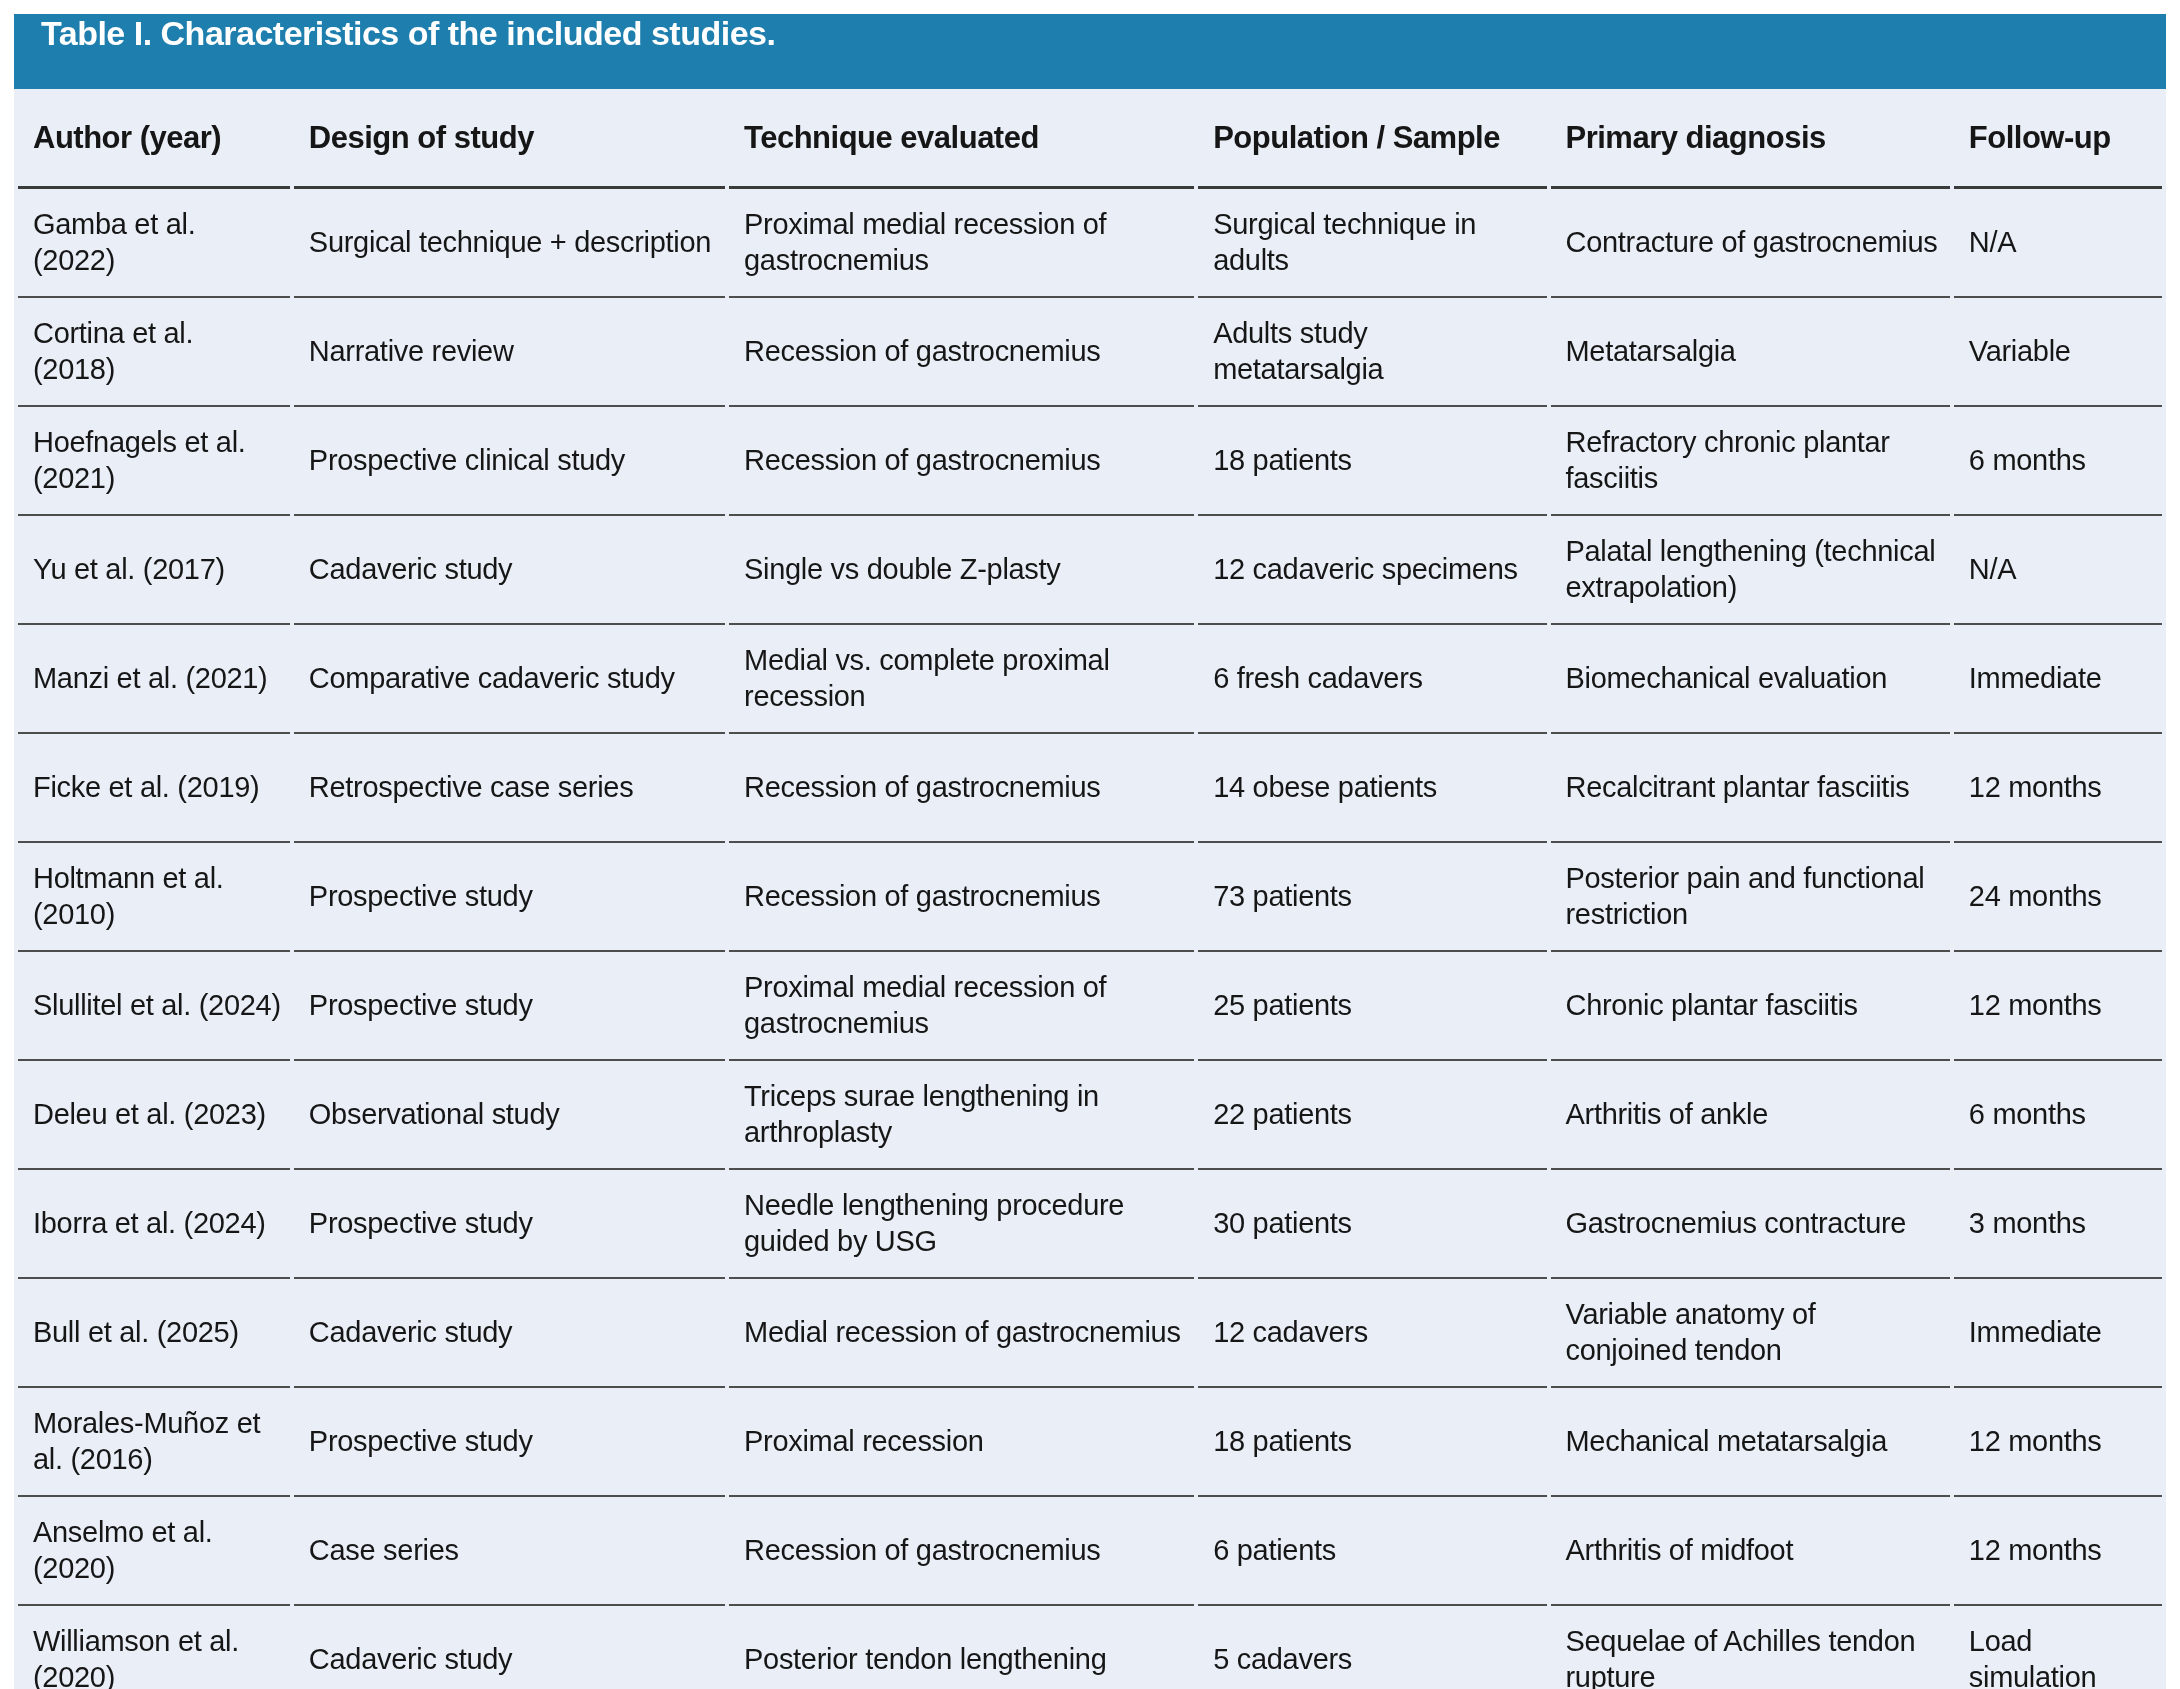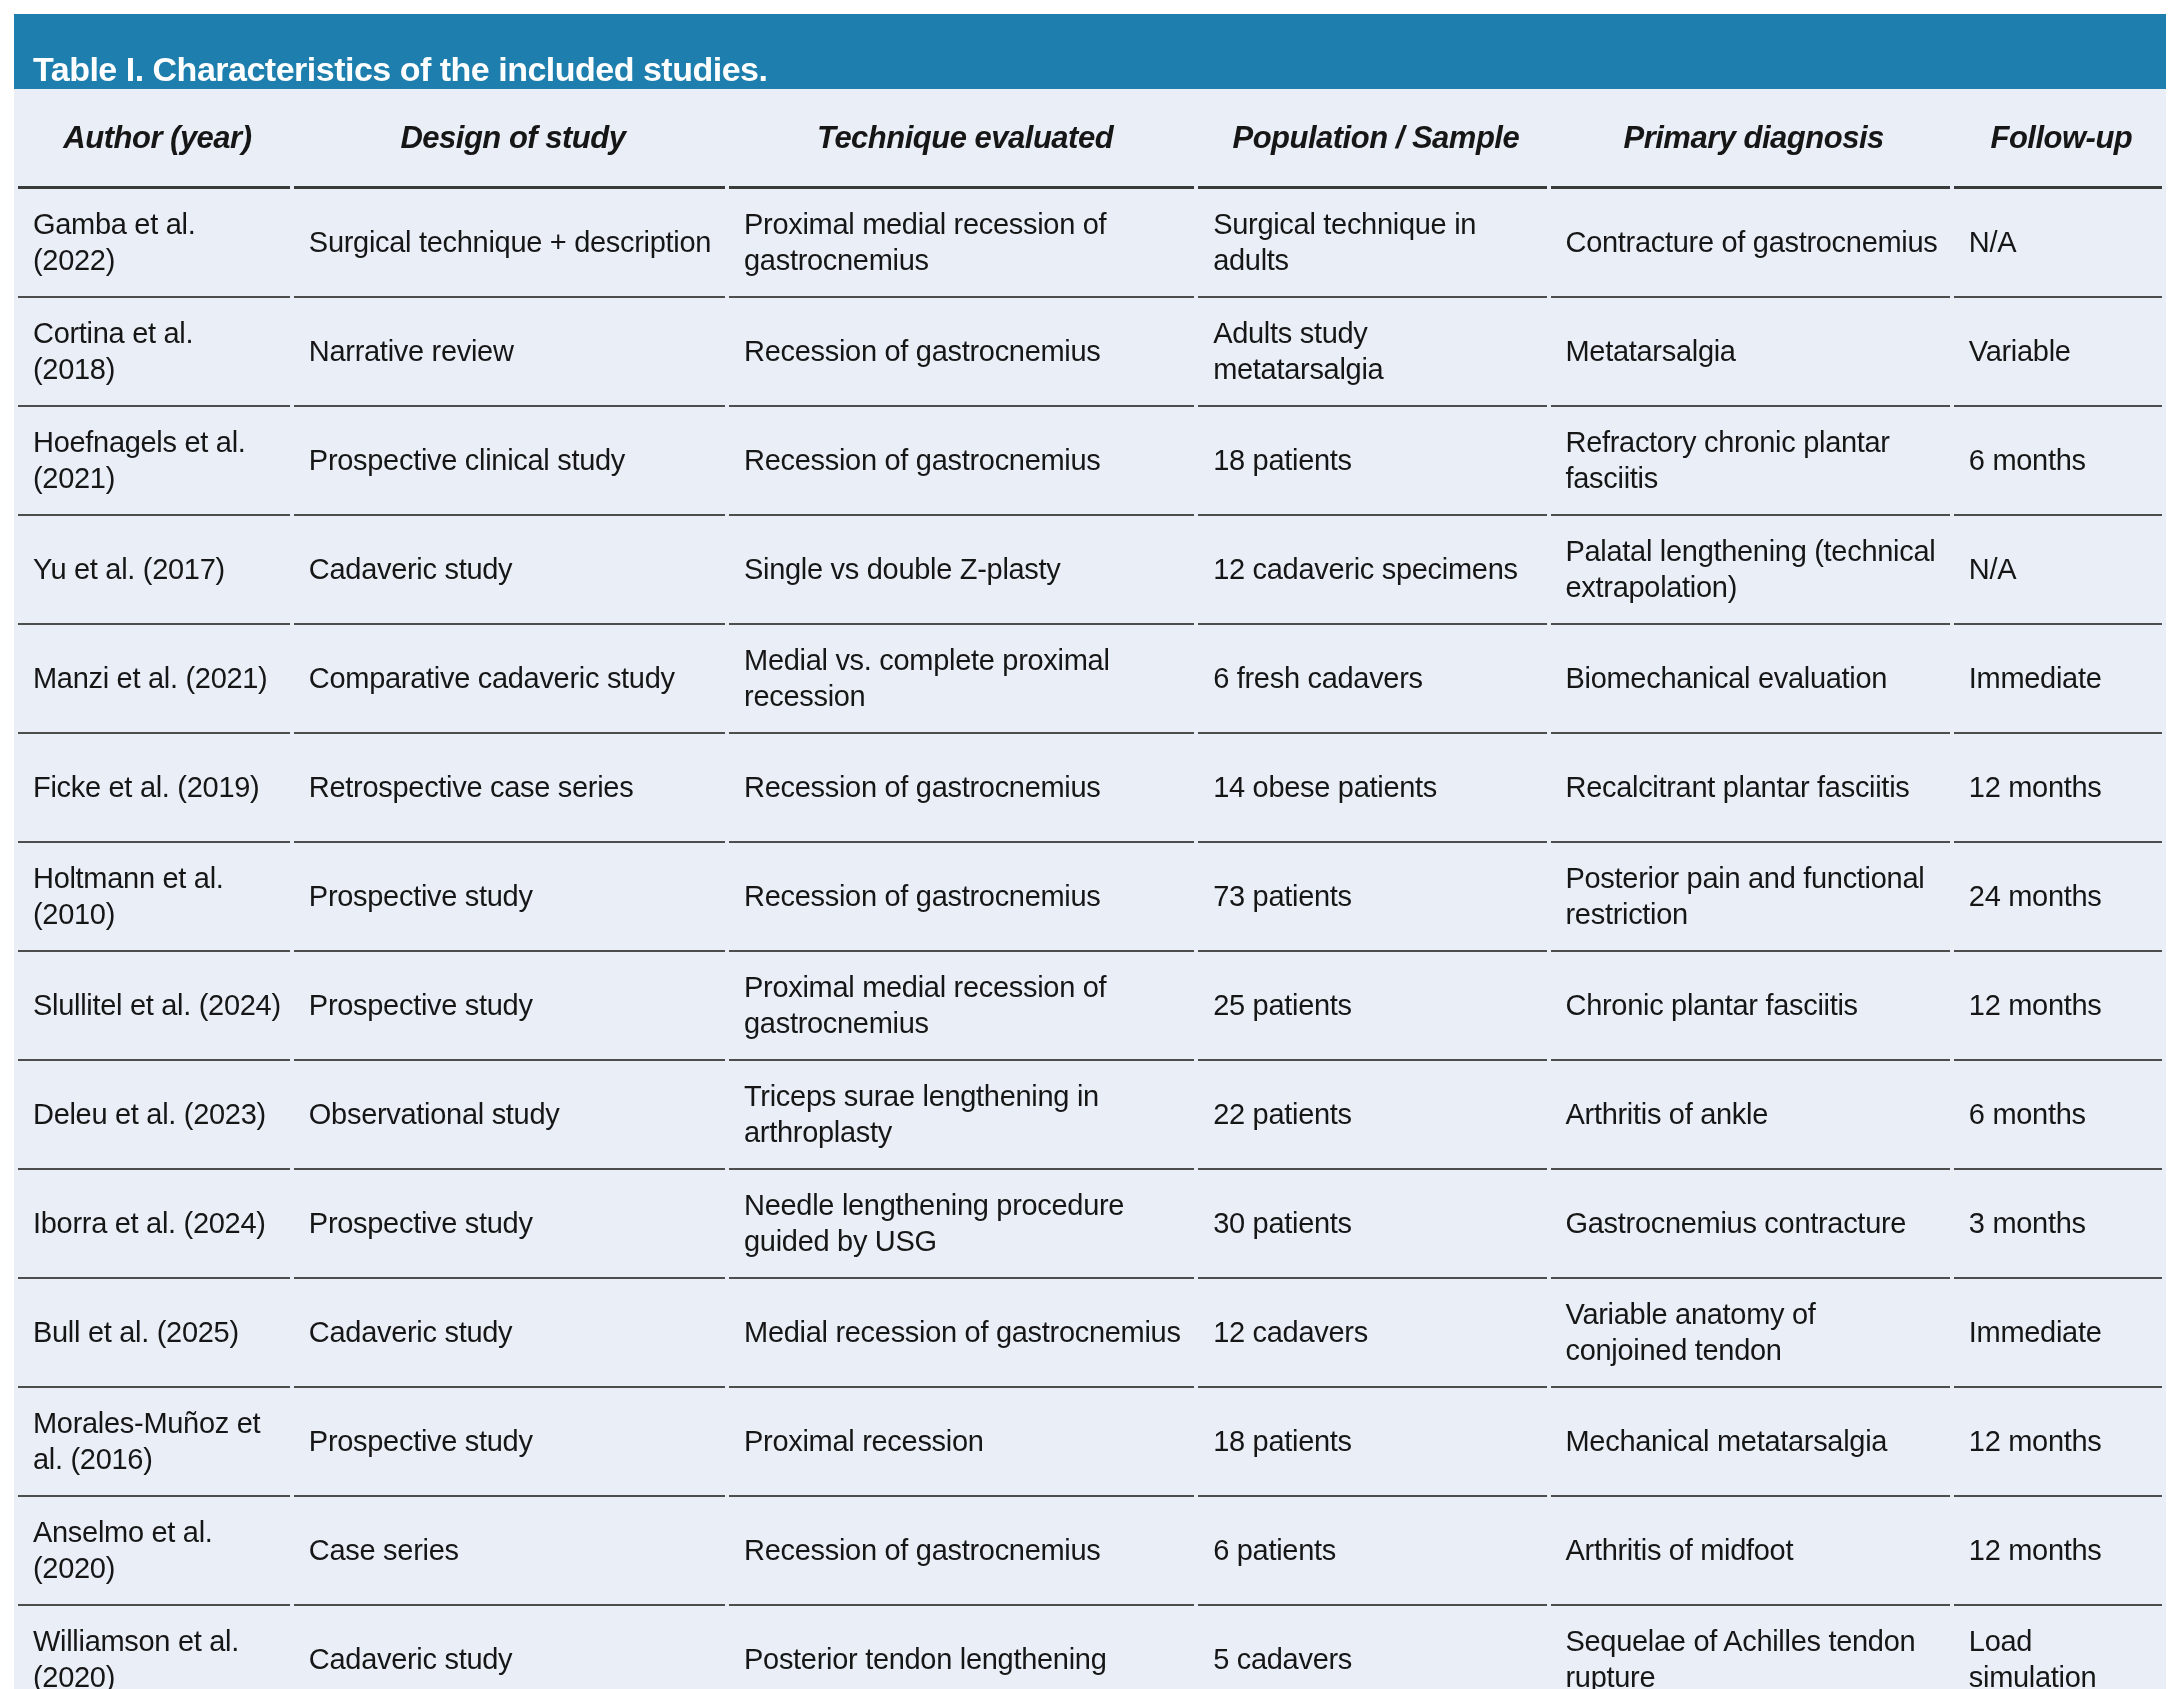--- a/index.html
+++ b/index.html
@@ -18,45 +18,44 @@
     letter-spacing: -0.3px;
   }
   .table-card {
     width: 2152px;
   }
   .title-bar {
     background: #1e7fae;
     color: #ffffff;
     height: 75px;
     display: flex;
-    align-items: flex-end;
-    padding-left: 19px;
+    align-items: flex-start;
+    padding-left: 27px;
     box-sizing: border-box;
     font-size: 34px;
     font-weight: bold;
     letter-spacing: -0.5px;
   }
   table.studies {
     width: 100%;
     border-collapse: separate;
     border-spacing: 4px 0;
     background: #e9eef7;
     table-layout: fixed;
   }
   table.studies th {
     font-size: 31px;
     font-weight: bold;
-    text-align: center;
+    text-align: left;
     vertical-align: middle;
     height: 89px;
     padding: 4px 8px 4px 15px;
     border-bottom: 3px solid #3a3a3a;
     background: #e9eef7;
     letter-spacing: -0.5px;
-    font-style: italic;
   }
   table.studies td {
     font-size: 29px;
     font-weight: normal;
     text-align: left;
     vertical-align: middle;
     height: 91px;
     line-height: 1.22;
     padding: 8px 8px 8px 15px;
     border-bottom: 2px solid #4d4d4d;

